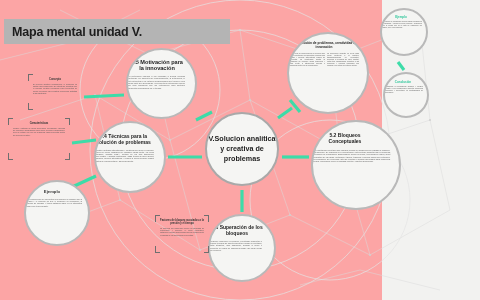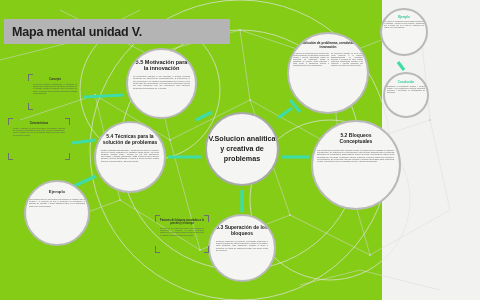--- a/index.html
+++ b/index.html
@@ -5,21 +5,21 @@
   * { box-sizing: border-box; margin: 0; padding: 0; }
   html, body {
     width: 480px; height: 300px;
     overflow: hidden;
     background: #f2f2f0;
     font-family: "Liberation Sans", sans-serif;
   }
   #canvas {
     position: relative;
     width: 382px; height: 300px;
-    background: #84cc16;
+    background: #fca5a5;
   }
   #bg-lines { position: absolute; inset: 0; width: 480px; height: 300px; }
   #connectors { position: absolute; inset: 0; width: 480px; height: 300px; }
 
   
   .title-bar {
     position: absolute;
     left: 4px; top: 19px;
     width: 226px; height: 25px;
     background: #b4b4b4;
@@ -35,21 +35,20 @@
   }
 
   
   .node {
     position: absolute;
     border-radius: 50%;
     background: #f5f5f3;
     border: 2px solid #b9b9b9;
     display: flex;
     flex-direction: column;
-    align-items: center;
     overflow: hidden;
   }
   .node .nt {
     font-weight: bold;
     color: #232323;
     text-align: center;
     line-height: 1.15;
   }
   .node .nb {
     text-align: center;

